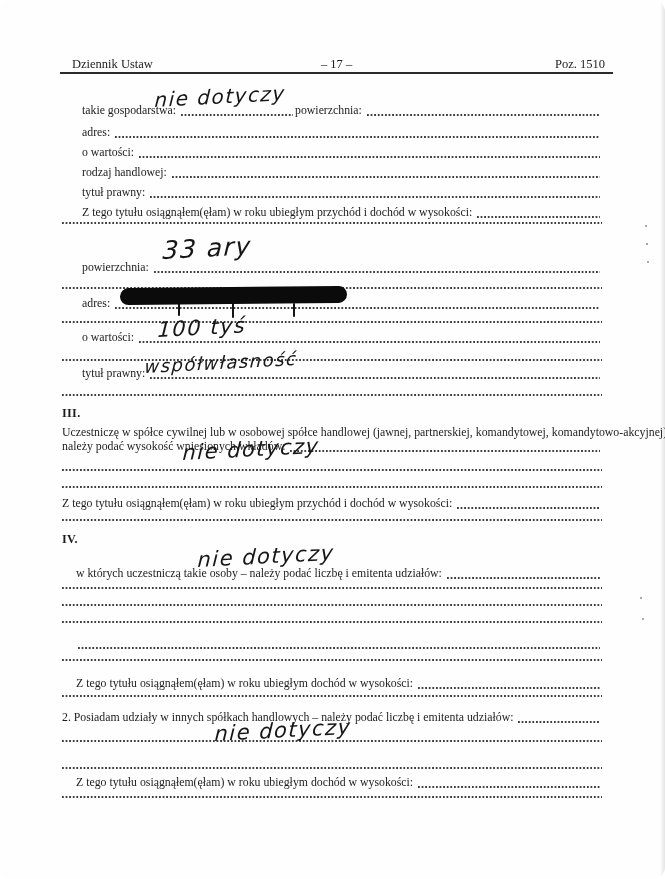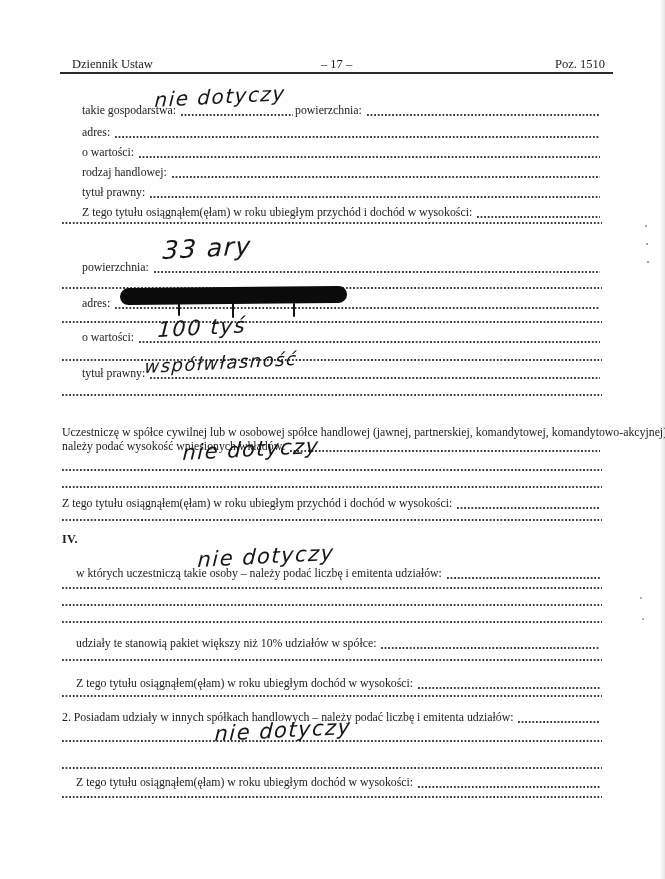--- a/index.html
+++ b/index.html
@@ -4,20 +4,21 @@
 <title>Dziennik Ustaw – str. 17 – Poz. 1510</title>
 <style>
   html,body{margin:0;padding:0;background:#ffffff;}
   .page{
     position:relative;
     width:665px;height:879px;
     background:#fefefe;
     font-family:"Liberation Serif", serif;
     color:#1c1c1c;
     overflow:hidden;
+    border-radius:12px;
   }
   .page::after{ 
     content:"";position:absolute;top:0;bottom:0;right:0;width:5px;
     background:linear-gradient(to right, rgba(0,0,0,0), rgba(0,0,0,0.10));
     pointer-events:none;
   }
 
   
   .header{
     position:absolute;left:60px;right:52px;top:54px;height:18px;
@@ -153,20 +154,21 @@
     <div class="hw" style="left:95px;top:234px;font-size:21px">100 tyś</div>
     <div class="row dotline" style="top:265px"></div>
 
     <div class="row field ind1" style="top:282px">
       <span class="lbl">tytuł prawny:</span>
       <span class="lead"></span>
     </div>
     <div class="hw" style="left:82px;top:272px;font-size:18px">współwłasność</div>
     <div class="row dotline" style="top:300px"></div>
 
+    <div class="row auto sec-head bold" style="top:322px">III.</div>
     <div class="row just" style="top:341px">Uczestniczę w spółce cywilnej lub w osobowej spółce handlowej (jawnej, partnerskiej, komandytowej, komandytowo-akcyjnej) –</div>
     <div class="row field" style="top:355px">
       <span class="lbl">należy podać wysokość wniesionych wkładów:</span>
       <span class="lead"></span>
     </div>
     <div class="row dotline" style="top:375px"></div>
     <div class="hw" style="left:120px;top:357px;font-size:21px">nie dotyczy</div>
     <div class="row dotline" style="top:392px"></div>
 
     <div class="row field" style="top:412px">
@@ -180,21 +182,20 @@
     <div class="row field ind2" style="top:482px">
       <span class="lbl">w których uczestniczą takie osoby – należy podać liczbę i emitenta udziałów:</span>
       <span class="lead"></span>
     </div>
     <div class="hw" style="left:135px;top:464px;font-size:21px">nie dotyczy</div>
     <div class="row dotline" style="top:493px"></div>
     <div class="row dotline" style="top:510px"></div>
     <div class="row dotline" style="top:527px"></div>
 
     <div class="row field ind2" style="top:552px">
-      <span class="lbl">udziały te stanowią pakiet większy niż 10% udziałów w spółce:</span>
       <span class="lead"></span>
     </div>
     <div class="row dotline" style="top:565px"></div>
 
     <div class="row field ind2" style="top:592px">
       <span class="lbl">Z tego tytułu osiągnąłem(ęłam) w roku ubiegłym dochód w wysokości:</span>
       <span class="lead"></span>
     </div>
     <div class="row dotline" style="top:601px"></div>
 

